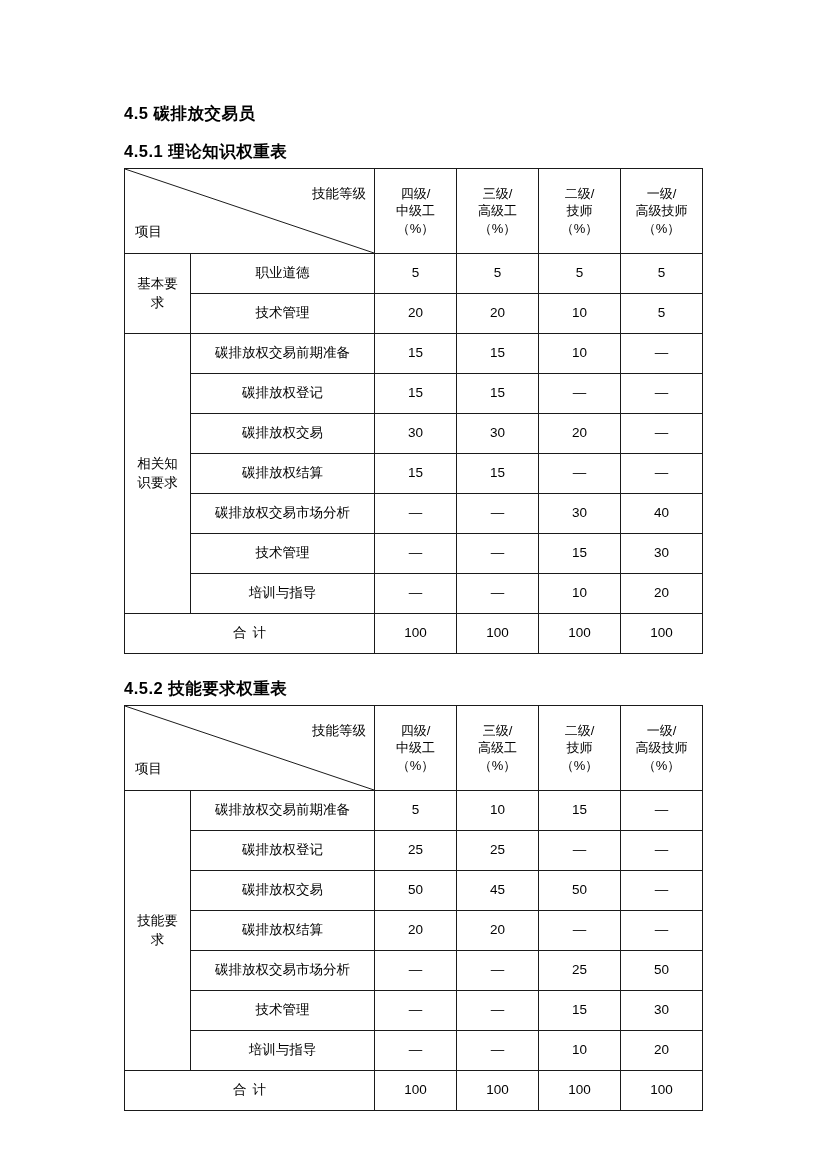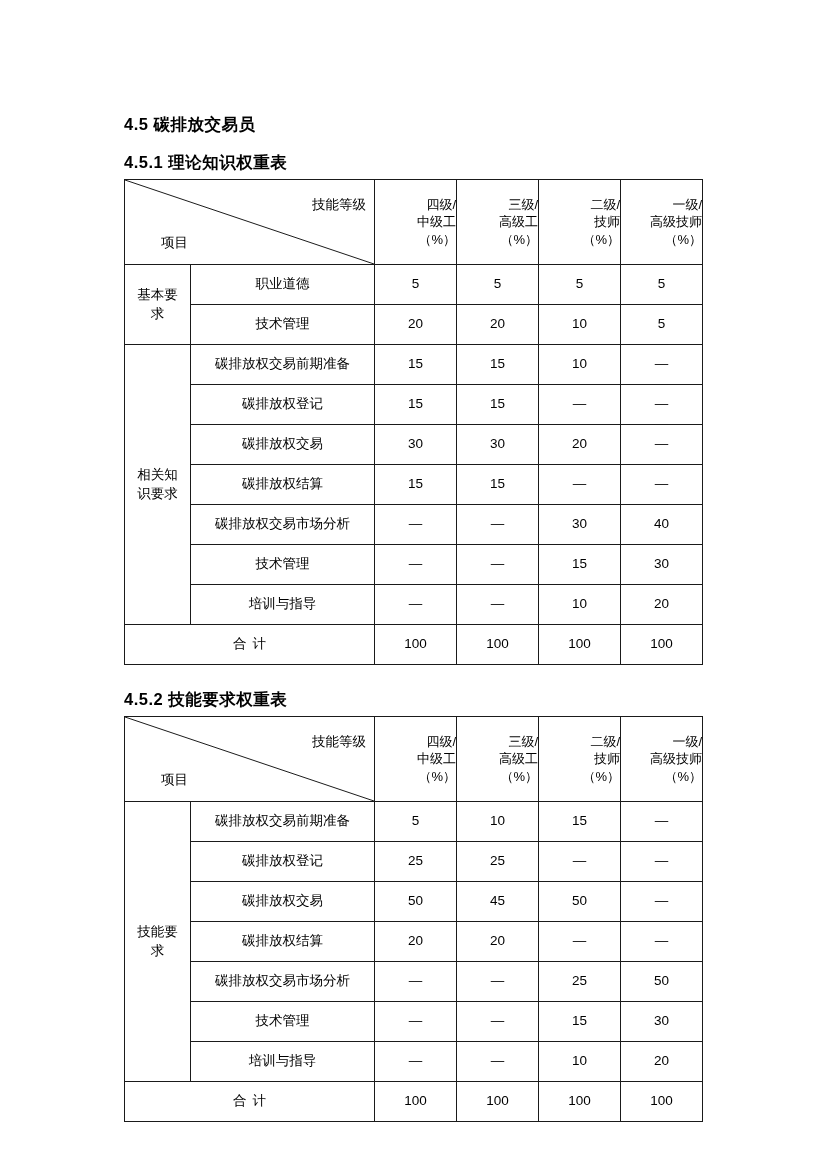--- a/index.html
+++ b/index.html
@@ -10,21 +10,21 @@
   body {
     width: 826px;
     height: 1169px;
     font-family: "Liberation Serif", "DejaVu Serif", serif;
     color: #000000;
     position: relative;
     overflow: hidden;
   }
   .page {
     position: absolute;
-    left: 0; top: 16px;
+    left: 0; top: 5px;
     width: 826px;
     height: 1101px;
     padding: 0;
   }
   .h-section {
     font-family: "Liberation Sans", sans-serif;
     font-size: 16.5px;
     font-weight: bold;
     letter-spacing: 0.5px;
   }
@@ -84,28 +84,27 @@
     font-size: 13.5px;
     white-space: nowrap;
     margin-left: 8px;
   }
   .hdr-item {
     position: absolute;
     left: 10px;
     bottom: 12px;
     font-size: 13.5px;
     white-space: nowrap;
-    margin-left: 26px;
   }
   .lvl-head {
     height: 84px;
     font-size: 13px;
     line-height: 1.5;
   }
-  .lvl-head div { white-space: nowrap; text-align: right; }
+  .lvl-head div { white-space: nowrap; }
   .row-cell { height: 39px; }
   .cat-cell { font-size: 13.5px; line-height: 1.5; }
   .total-label {
     letter-spacing: 6px;
     text-indent: 6px;
   }
   .dash { font-size: 13.5px; }
   #page-num {
     position: absolute;
     left: 0;

